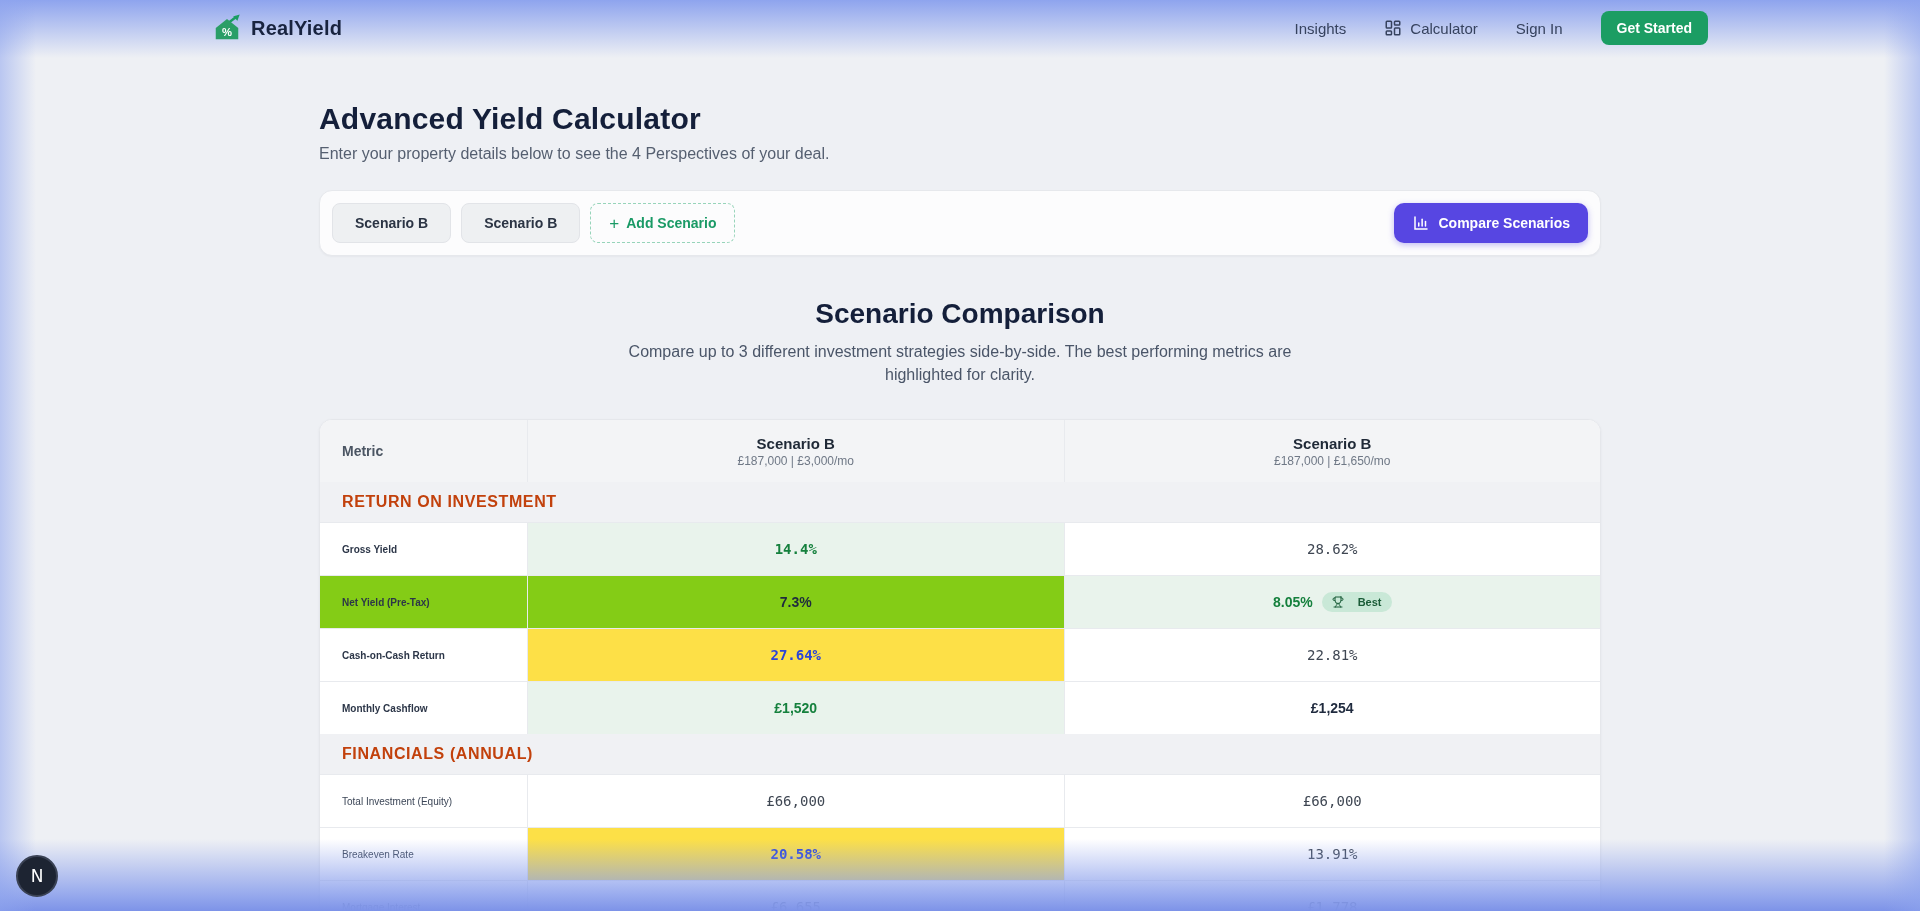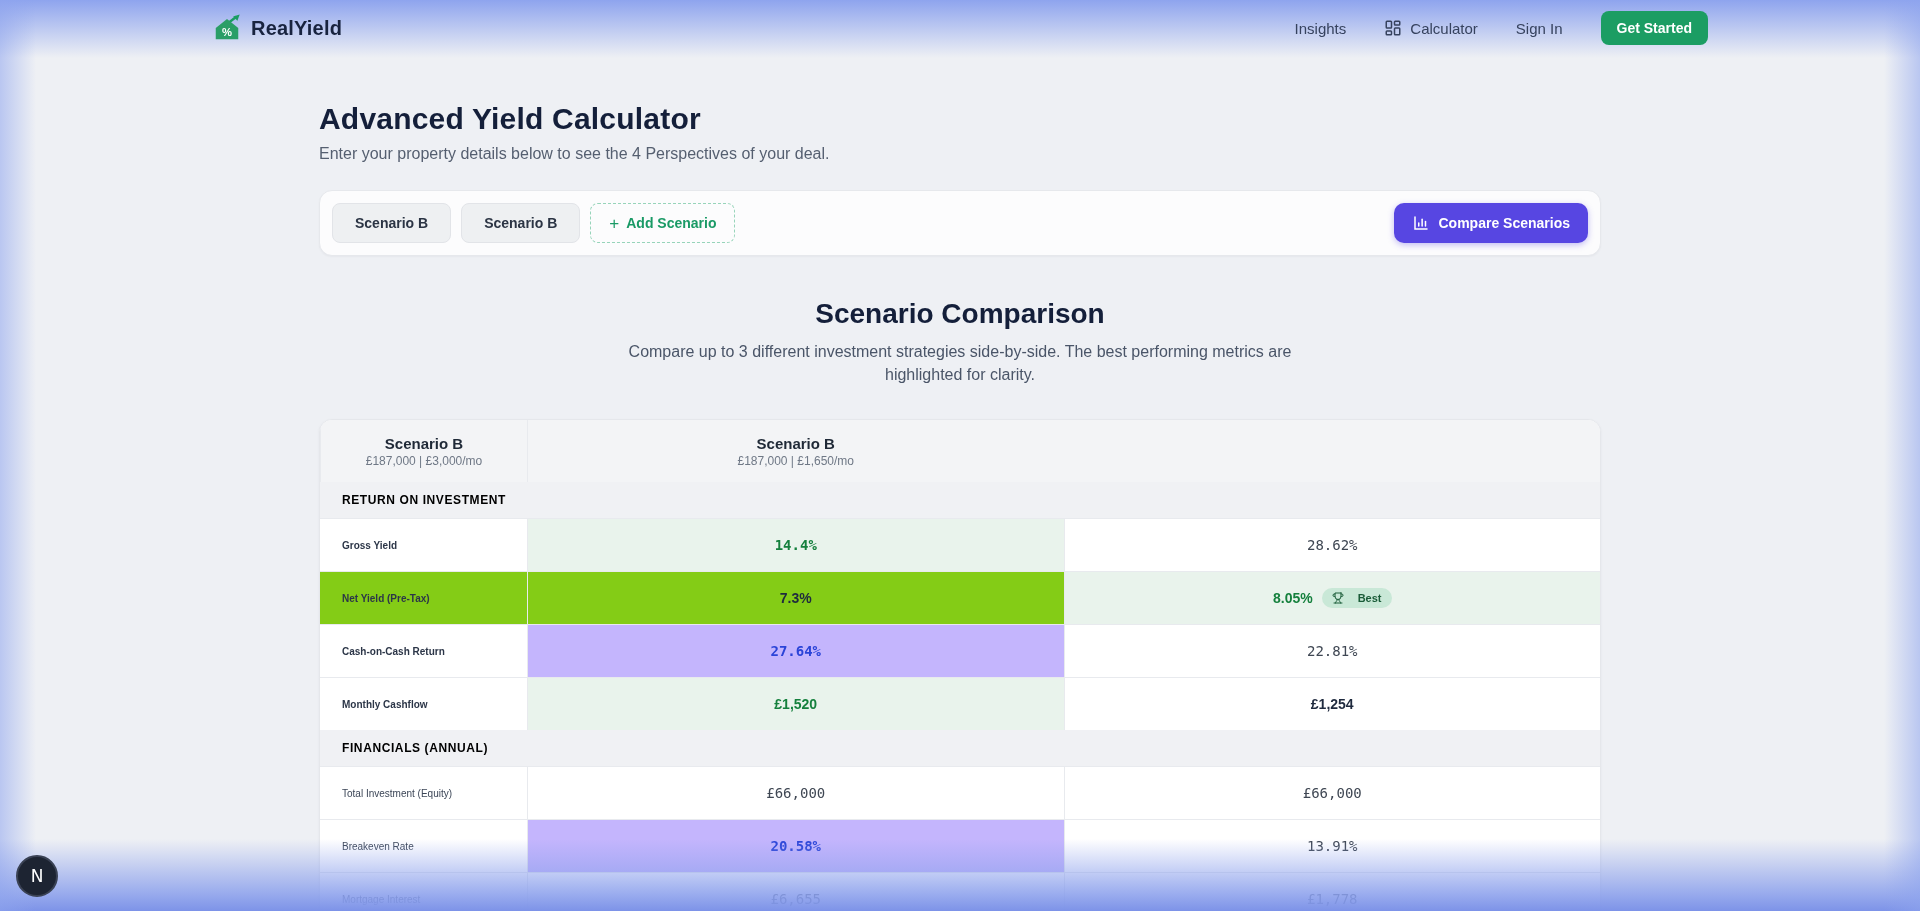--- a/index.html
+++ b/index.html
@@ -56,25 +56,25 @@
   .cell { display: flex; align-items: center; }
   .metric-cell { padding-left: 22px; font-size: 10px; color: #3c4657; }
   .metric-cell.bold { font-weight: 600; color: #2c3648; }
   .value-cell { justify-content: center; border-left: 1px solid #e8eaee; gap: 9px; }
   .head-row { background: #f3f4f6; height: 62px; }
   .head-row .metric-cell { font-size: 14px; font-weight: 700; color: #4b5563; }
   .head-row .value-cell { flex-direction: column; justify-content: center; gap: 2px; }
   .col-name { font-size: 15px; font-weight: 700; color: #1f2937; }
   .col-sub { font-size: 12px; color: #6f7886; }
   .section-row { display: block; background: #f0f1f4; padding: 11px 0 11px 22px;
-    font-size: 12px; font-weight: 600; letter-spacing: .6px; color: #000000; text-transform: uppercase; }
+    font-size: 16px; font-weight: 600; letter-spacing: .6px; color: #c2410c; text-transform: uppercase; }
   .data-row { height: 53px; }
   .data-row.striped { background: #84cc16; }
   .hl-green { background: #e9f3ec; }
-  .hl-blue  { background: #c4b5fd; }
+  .hl-blue  { background: #fde047; }
   .val { font-size: 14px; }
   .font-mono { font-family: "DejaVu Sans Mono", monospace; }
   .font-sans { font-family: "Liberation Sans", sans-serif; text-align: right; }
   .val.bold { font-weight: 700; }
   .tone-green { color: #15803d; }
   .tone-blue  { color: #2b44d8; }
   .tone-dark  { color: #3f4753; }
   .tone-navy  { color: #1f2a3e; }
   .best-badge { display: inline-flex; align-items: center; gap: 14px; background: #c9e8d7; color: #1a5c38;
     border-radius: 999px; padding: 4px 10px; font-size: 11px; font-weight: 700; }
@@ -144,20 +144,21 @@
         </span>
         <span data-name="compare-scenarios-label">Compare Scenarios</span>
       </button>
     </section>
 
     <h2 data-name="comparison-title">Scenario Comparison</h2>
     <p class="comp-sub" data-name="comparison-subtitle">Compare up to 3 different investment strategies side-by-side. The best performing metrics are highlighted for clarity.</p>
 
     <section class="table-card" data-name="comparison-table">
       <div class="row head-row" data-name="table-header-row">
+        <div class="cell metric-cell" data-name="metric-column-header">Metric</div>
         <div class="cell value-cell" data-name="scenario-column-header">
           <div class="col-name" data-name="scenario-name">Scenario B</div>
           <div class="col-sub" data-name="scenario-details">£187,000 | £3,000/mo</div>
         </div>
         <div class="cell value-cell" data-name="scenario-column-header">
           <div class="col-name" data-name="scenario-name">Scenario B</div>
           <div class="col-sub" data-name="scenario-details">£187,000 | £1,650/mo</div>
         </div>
       </div>
       <div data-name="comparison-table-body">

